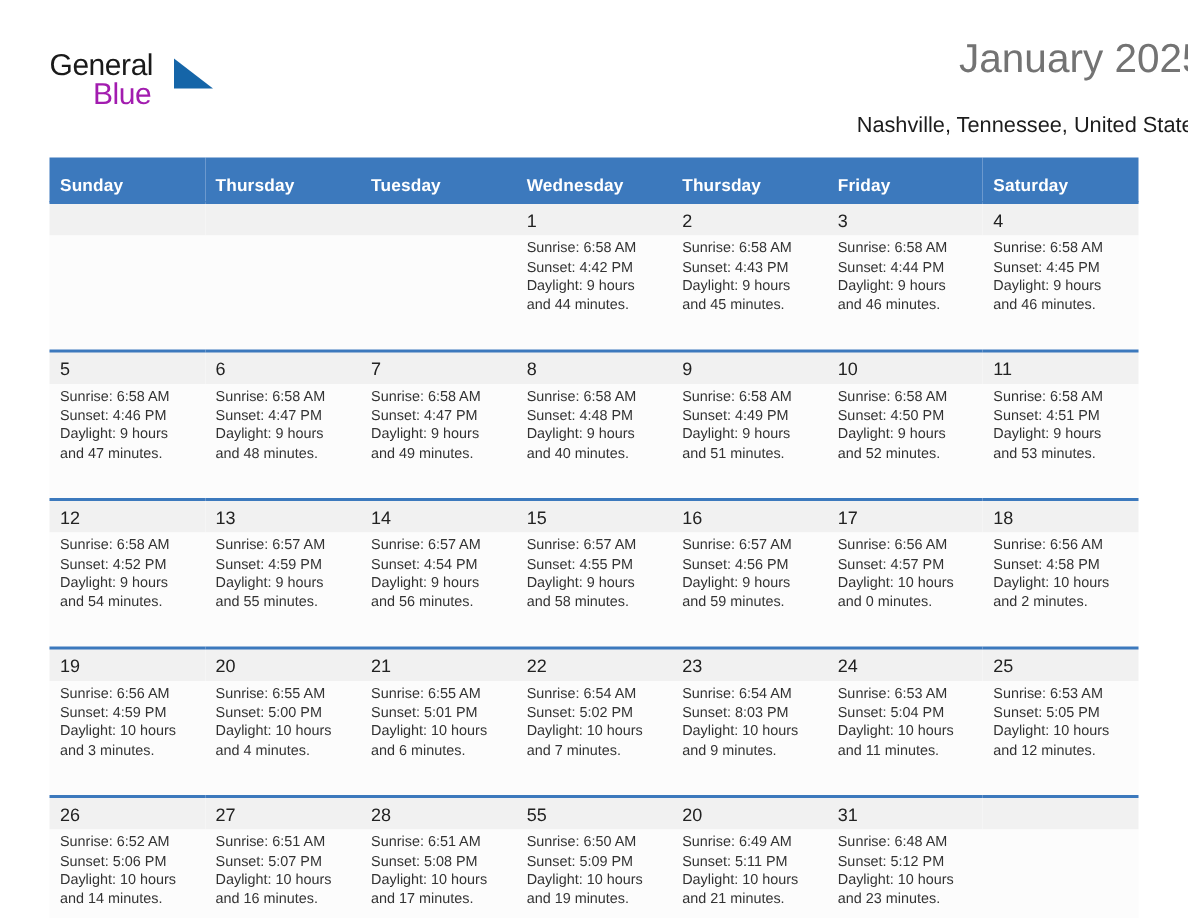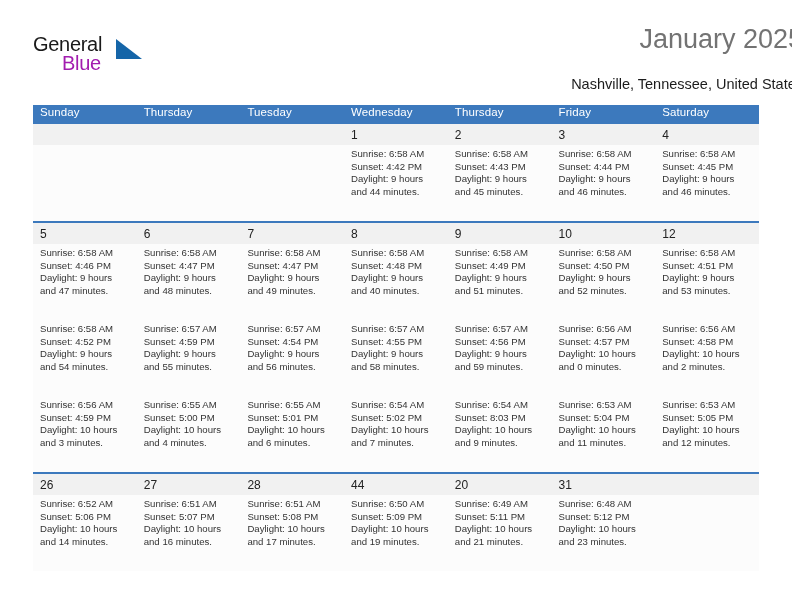--- a/index.html
+++ b/index.html
@@ -95,23 +95,23 @@
     border-collapse: collapse;
     table-layout: fixed;
     width: 726px;
   }
   table.cal col { width: 103.71px; }
 
   thead th {
     background: #3c79bd;
     color: #ffffff;
     font-size: 11.5px;
-    font-weight: normal;
+    font-weight: bold;
     text-align: left;
-    padding: 0 0 4px 7px;
+    padding: 12px 0 4px 7px;
     height: 13px;
     letter-spacing: 0.1px;
   }
 
   tr.date-row td {
     background: #f1f1f1;
     border-top: 2px solid #3c79bd;
     font-size: 12px;
     color: #222222;
     padding: 4px 0 3px 7px;
@@ -215,67 +215,76 @@
           </td>
         </tr>
 
         <tr class="date-row">
           <td>5</td>
           <td>6</td>
           <td>7</td>
           <td>8</td>
           <td>9</td>
           <td>10</td>
+          <td>11</td>
+        </tr>
+        <tr class="info-row">
+          <td>
+            <span class="ln">Sunrise: 6:58 AM</span>
+            <span class="ln">Sunset: 4:46 PM</span>
+            <span class="ln">Daylight: 9 hours</span>
+            <span class="ln">and 47 minutes.</span>
+          </td>
+          <td>
+            <span class="ln">Sunrise: 6:58 AM</span>
+            <span class="ln">Sunset: 4:47 PM</span>
+            <span class="ln">Daylight: 9 hours</span>
+            <span class="ln">and 48 minutes.</span>
+          </td>
+          <td>
+            <span class="ln">Sunrise: 6:58 AM</span>
+            <span class="ln">Sunset: 4:47 PM</span>
+            <span class="ln">Daylight: 9 hours</span>
+            <span class="ln">and 49 minutes.</span>
+          </td>
+          <td>
+            <span class="ln">Sunrise: 6:58 AM</span>
+            <span class="ln">Sunset: 4:48 PM</span>
+            <span class="ln">Daylight: 9 hours</span>
+            <span class="ln">and 40 minutes.</span>
+          </td>
+          <td>
+            <span class="ln">Sunrise: 6:58 AM</span>
+            <span class="ln">Sunset: 4:49 PM</span>
+            <span class="ln">Daylight: 9 hours</span>
+            <span class="ln">and 51 minutes.</span>
+          </td>
+          <td>
+            <span class="ln">Sunrise: 6:58 AM</span>
+            <span class="ln">Sunset: 4:50 PM</span>
+            <span class="ln">Daylight: 9 hours</span>
+            <span class="ln">and 52 minutes.</span>
+          </td>
+          <td>
+            <span class="ln">Sunrise: 6:58 AM</span>
+            <span class="ln">Sunset: 4:51 PM</span>
+            <span class="ln">Daylight: 9 hours</span>
+            <span class="ln">and 53 minutes.</span>
+          </td>
+        </tr>
+
+        <tr class="date-row">
           <td>12</td>
-        </tr>
-        <tr class="info-row">
-          <td>
-            <span class="ln">Sunrise: 6:58 AM</span>
-            <span class="ln">Sunset: 4:46 PM</span>
-            <span class="ln">Daylight: 9 hours</span>
-            <span class="ln">and 47 minutes.</span>
-          </td>
-          <td>
-            <span class="ln">Sunrise: 6:58 AM</span>
-            <span class="ln">Sunset: 4:47 PM</span>
-            <span class="ln">Daylight: 9 hours</span>
-            <span class="ln">and 48 minutes.</span>
-          </td>
-          <td>
-            <span class="ln">Sunrise: 6:58 AM</span>
-            <span class="ln">Sunset: 4:47 PM</span>
-            <span class="ln">Daylight: 9 hours</span>
-            <span class="ln">and 49 minutes.</span>
-          </td>
-          <td>
-            <span class="ln">Sunrise: 6:58 AM</span>
-            <span class="ln">Sunset: 4:48 PM</span>
-            <span class="ln">Daylight: 9 hours</span>
-            <span class="ln">and 40 minutes.</span>
-          </td>
-          <td>
-            <span class="ln">Sunrise: 6:58 AM</span>
-            <span class="ln">Sunset: 4:49 PM</span>
-            <span class="ln">Daylight: 9 hours</span>
-            <span class="ln">and 51 minutes.</span>
-          </td>
-          <td>
-            <span class="ln">Sunrise: 6:58 AM</span>
-            <span class="ln">Sunset: 4:50 PM</span>
-            <span class="ln">Daylight: 9 hours</span>
-            <span class="ln">and 52 minutes.</span>
-          </td>
-          <td>
-            <span class="ln">Sunrise: 6:58 AM</span>
-            <span class="ln">Sunset: 4:51 PM</span>
-            <span class="ln">Daylight: 9 hours</span>
-            <span class="ln">and 53 minutes.</span>
-          </td>
-        </tr>
-
+          <td>13</td>
+          <td>14</td>
+          <td>15</td>
+          <td>16</td>
+          <td>17</td>
+          <td>18</td>
+        </tr>
         <tr class="info-row">
           <td>
             <span class="ln">Sunrise: 6:58 AM</span>
             <span class="ln">Sunset: 4:52 PM</span>
             <span class="ln">Daylight: 9 hours</span>
             <span class="ln">and 54 minutes.</span>
           </td>
           <td>
             <span class="ln">Sunrise: 6:57 AM</span>
             <span class="ln">Sunset: 4:59 PM</span>
@@ -307,20 +316,29 @@
             <span class="ln">and 0 minutes.</span>
           </td>
           <td>
             <span class="ln">Sunrise: 6:56 AM</span>
             <span class="ln">Sunset: 4:58 PM</span>
             <span class="ln">Daylight: 10 hours</span>
             <span class="ln">and 2 minutes.</span>
           </td>
         </tr>
 
+        <tr class="date-row">
+          <td>19</td>
+          <td>20</td>
+          <td>21</td>
+          <td>22</td>
+          <td>23</td>
+          <td>24</td>
+          <td>25</td>
+        </tr>
         <tr class="info-row">
           <td>
             <span class="ln">Sunrise: 6:56 AM</span>
             <span class="ln">Sunset: 4:59 PM</span>
             <span class="ln">Daylight: 10 hours</span>
             <span class="ln">and 3 minutes.</span>
           </td>
           <td>
             <span class="ln">Sunrise: 6:55 AM</span>
             <span class="ln">Sunset: 5:00 PM</span>
@@ -356,21 +374,21 @@
             <span class="ln">Sunset: 5:05 PM</span>
             <span class="ln">Daylight: 10 hours</span>
             <span class="ln">and 12 minutes.</span>
           </td>
         </tr>
 
         <tr class="date-row">
           <td>26</td>
           <td>27</td>
           <td>28</td>
-          <td>44</td>
+          <td>55</td>
           <td>20</td>
           <td>31</td>
           <td></td>
         </tr>
         <tr class="info-row">
           <td>
             <span class="ln">Sunrise: 6:52 AM</span>
             <span class="ln">Sunset: 5:06 PM</span>
             <span class="ln">Daylight: 10 hours</span>
             <span class="ln">and 14 minutes.</span>

